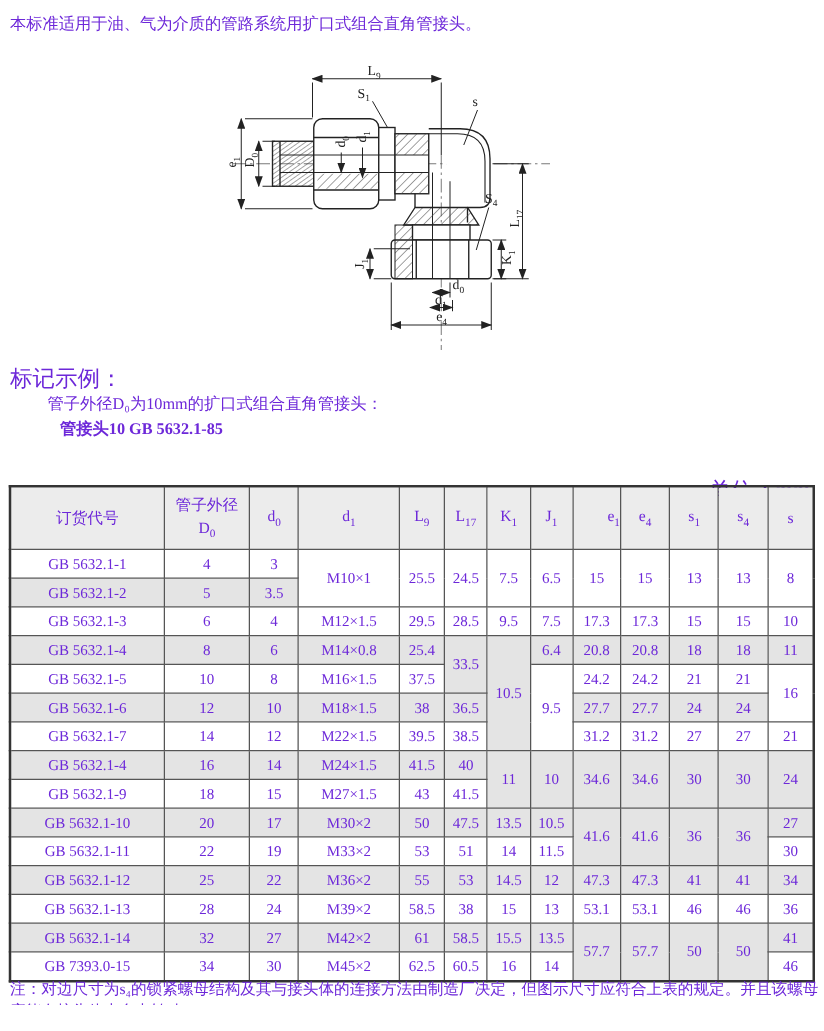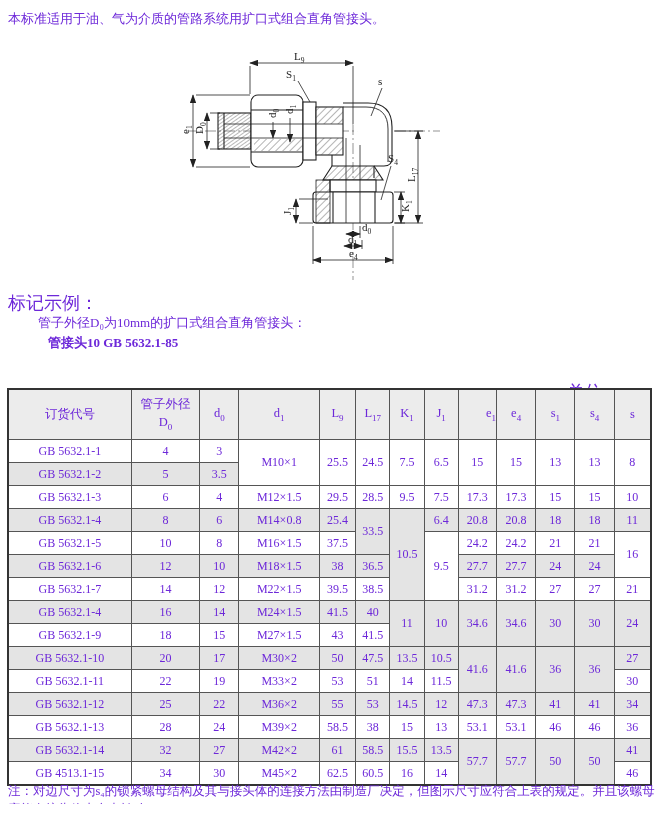--- a/index.html
+++ b/index.html
@@ -376,21 +376,21 @@
             <td>58.5</td>
             <td>15.5</td>
             <td>13.5</td>
             <td rowspan="2" class="merged">57.7</td>
             <td rowspan="2" class="merged">57.7</td>
             <td rowspan="2" class="merged">50</td>
             <td rowspan="2" class="merged">50</td>
             <td>41</td>
           </tr>
           <tr>
-            <td>GB 4513.1-15</td>
+            <td>GB 7393.0-15</td>
             <td>34</td>
             <td>30</td>
             <td>M45×2</td>
             <td>62.5</td>
             <td>60.5</td>
             <td>16</td>
             <td>14</td>
             <td>46</td>
           </tr>
         </tbody>

